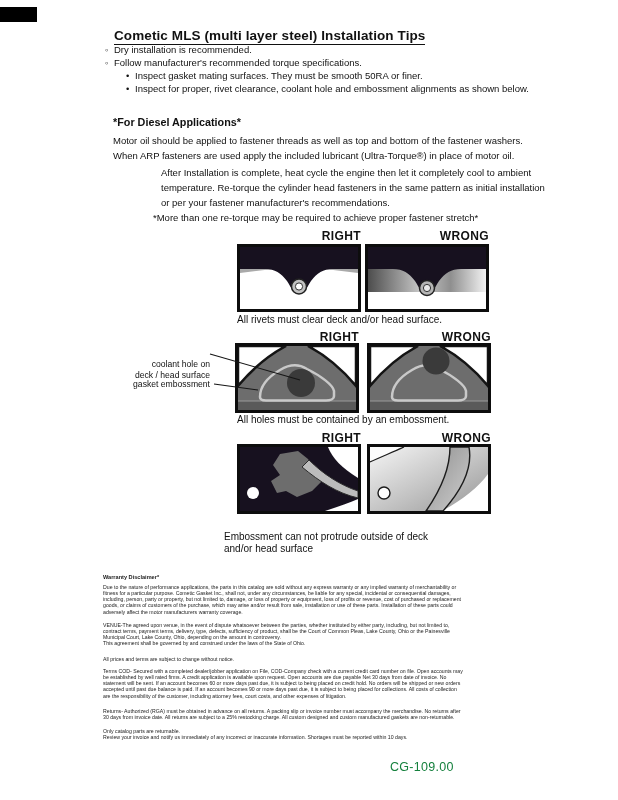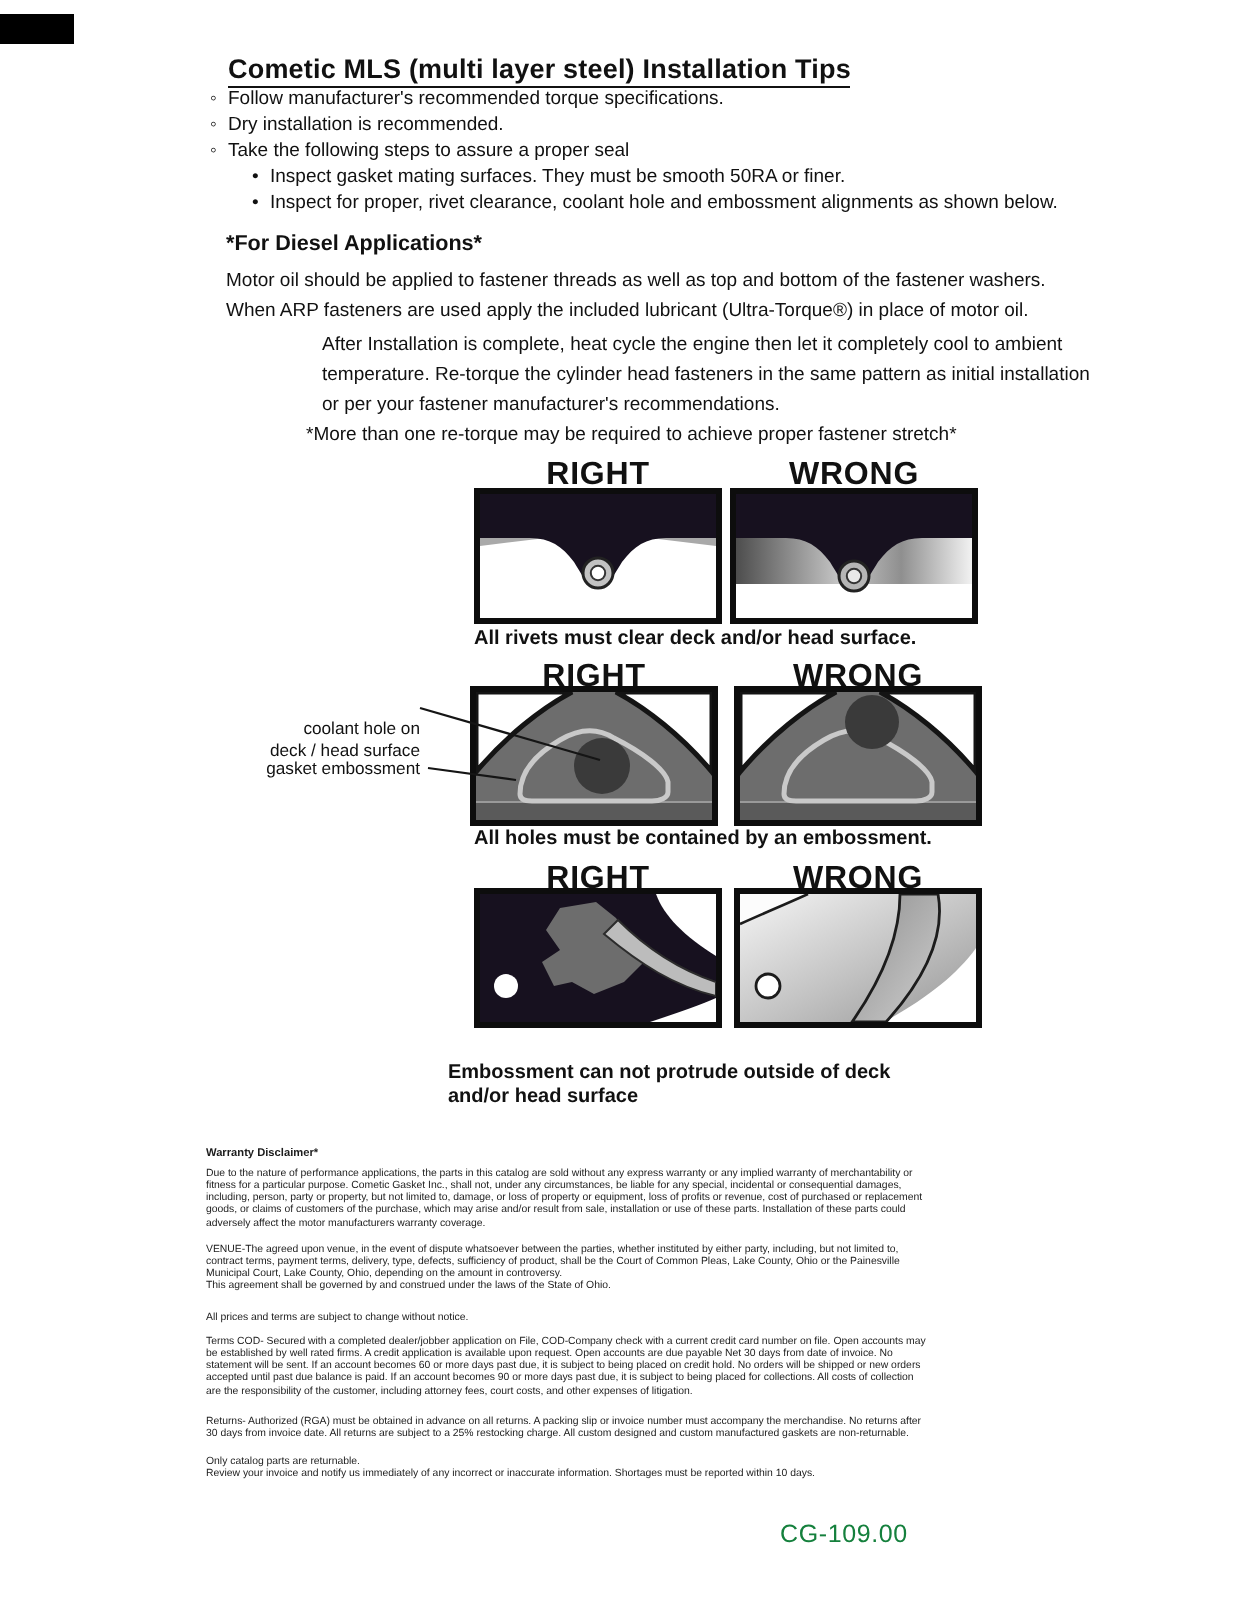--- a/index.html
+++ b/index.html
@@ -21,25 +21,25 @@
   .tip-b::before{content:"◦";position:absolute;left:-1px;top:0;font-size:9.5px;}
   .tip-s{position:relative;margin-left:20px;padding-left:9px;}
   .tip-s::before{content:"•";position:absolute;left:0;top:0;font-size:9.5px;}
 
   .h-diesel{position:absolute;left:113px;top:116px;font-size:10.8px;font-weight:bold;}
   .para{position:absolute;left:113px;width:470px;font-size:9.5px;line-height:15px;white-space:pre-line;}
   .p1{top:133px;}
   .p2{top:165px;margin-left:48px;}
   .p3{top:210px;margin-left:40px;}
 
-  .dg-label{position:absolute;width:124px;text-align:center;font-size:16px;font-weight:bold;letter-spacing:0.4px;}
+  .dg-label{position:absolute;width:124px;text-align:right;font-size:12px;font-weight:bold;letter-spacing:0.4px;}
   .panel{position:absolute;width:118px;height:62px;border:3px solid #0d0d0d;background:#fff;}
   .panel2{height:64px;}
   .panel svg{display:block;}
-  .caption{position:absolute;font-size:10px;font-weight:bold;line-height:12px;white-space:pre-line;}
+  .caption{position:absolute;font-size:10px;font-weight:normal;line-height:12px;white-space:pre-line;}
 
   .side-label{position:absolute;left:100px;width:110px;text-align:right;font-size:8.6px;line-height:10.5px;white-space:pre-line;}
   .leader-overlay{position:absolute;left:118px;top:342px;z-index:5;}
 
   .legal{position:absolute;left:103px;width:430px;font-size:5.2px;line-height:6.15px;color:#1c1c1c;white-space:pre-line;}
   .legal-h{position:absolute;left:103px;top:574px;font-size:5.6px;font-weight:bold;color:#1c1c1c;}
   .lg1{top:584px;}
   .lg2{top:622px;}
   .lg3{top:656px;}
   .lg4{top:668px;}
@@ -53,23 +53,22 @@
 
 <div class="page">
 
   <div class="corner-mark"></div>
 
   <div class="title-wrap">
     <span class="title">Cometic MLS (multi layer steel) Installation Tips</span>
   </div>
 
   <div class="tips">
+    <div class="tip-b"><span>Dry installation is recommended.</span></div>
     <div class="tip-b"><span>Follow manufacturer's recommended torque specifications.</span></div>
-    <div class="tip-b"><span>Dry installation is recommended.</span></div>
-    <div class="tip-b"><span>Take the following steps to assure a proper seal</span></div>
     <div class="tip-s"><span>Inspect gasket mating surfaces.  They must be smooth 50RA or finer.</span></div>
     <div class="tip-s"><span>Inspect for proper, rivet clearance, coolant hole and embossment alignments as shown below.</span></div>
   </div>
 
   <div class="h-diesel">*For Diesel Applications*</div>
   <div class="para p1">Motor oil should be applied to fastener threads as well as top and bottom of the fastener washers.
 When ARP fasteners are used apply the included lubricant (Ultra-Torque®) in place of motor oil.</div>
   <div class="para p2">After Installation is complete, heat cycle the engine then let it completely cool to ambient
 temperature. Re-torque the cylinder head fasteners in the same pattern as initial installation
 or per your fastener manufacturer's recommendations.</div>

